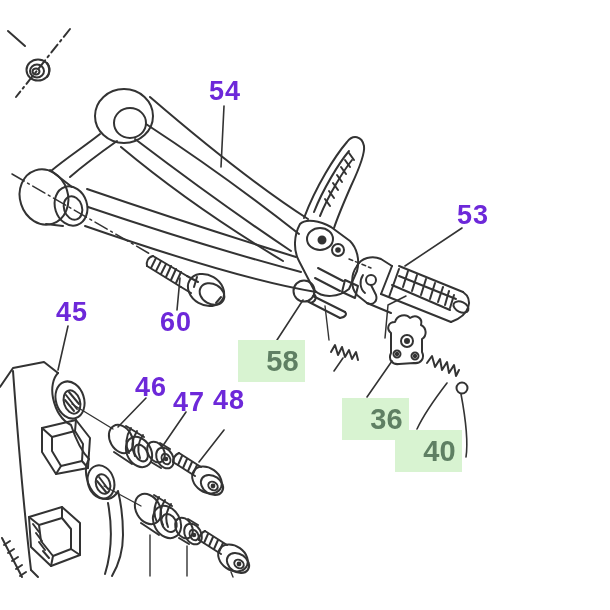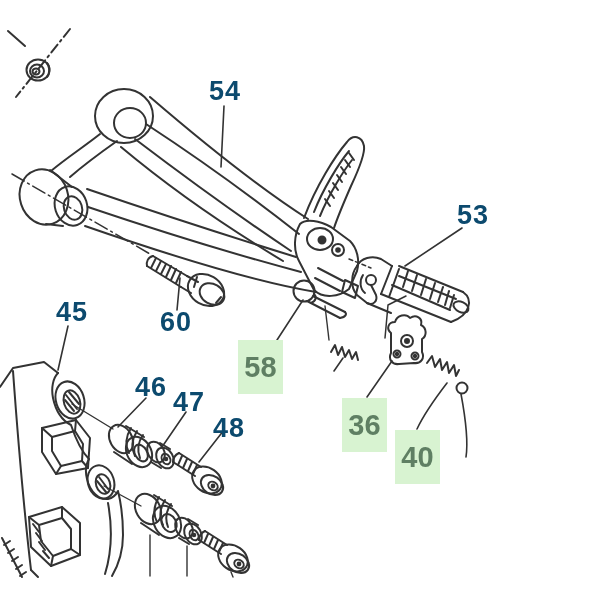--- a/index.html
+++ b/index.html
@@ -1,23 +1,23 @@
 <!DOCTYPE html>
 <html><head>
 <meta charset="utf-8">
 <style>
   html,body{margin:0;padding:0;background:#ffffff;}
   .stage{position:relative;width:610px;height:610px;background:#ffffff;overflow:hidden;
          font-family:"Liberation Sans",sans-serif;}
   .stage svg{position:absolute;left:0;top:0;}
   .plain-label{position:absolute;transform:translate(-50%,-50%);font-size:27px;font-weight:700;
-               color:#0c4a6e;letter-spacing:1px;line-height:1;cursor:pointer;}
-  .hl-label{position:absolute;width:45px;height:54px;background:#d8f3d1;color:#5f7f63;
+               color:#6d28d9;letter-spacing:1px;line-height:1;cursor:pointer;}
+  .hl-label{position:absolute;width:45px;height:42px;background:#d8f3d1;color:#5f7f63;
             font-size:29px;font-weight:700;display:flex;align-items:center;justify-content:center;
-            line-height:1;cursor:pointer;}
+            line-height:1;cursor:pointer;padding-left:22px;}
 </style>
 </head>
 <body>
 
 <div class="stage">
 
   <svg width="610" height="610" viewBox="0 0 610 610">
     <g stroke="#333333" fill="none" stroke-width="2" stroke-linecap="round" stroke-linejoin="round">
 
       <g>
@@ -270,19 +270,19 @@
 
     </g>
   </svg>
 
   <div class="plain-label" style="left:225px;top:91px">54</div>
   <div class="plain-label" style="left:473px;top:215px">53</div>
   <div class="plain-label" style="left:176px;top:322px">60</div>
   <div class="plain-label" style="left:72px;top:312px">45</div>
   <div class="plain-label" style="left:151px;top:387px">46</div>
   <div class="plain-label" style="left:189px;top:402px">47</div>
-  <div class="plain-label" style="left:229px;top:428px">48</div>
+  <div class="plain-label" style="left:229px;top:400px">48</div>
 
   <div class="hl-label" style="left:238px;top:340px">58</div>
   <div class="hl-label" style="left:342px;top:398px">36</div>
   <div class="hl-label" style="left:395px;top:430px">40</div>
 
 </div>
 
 </body></html>

